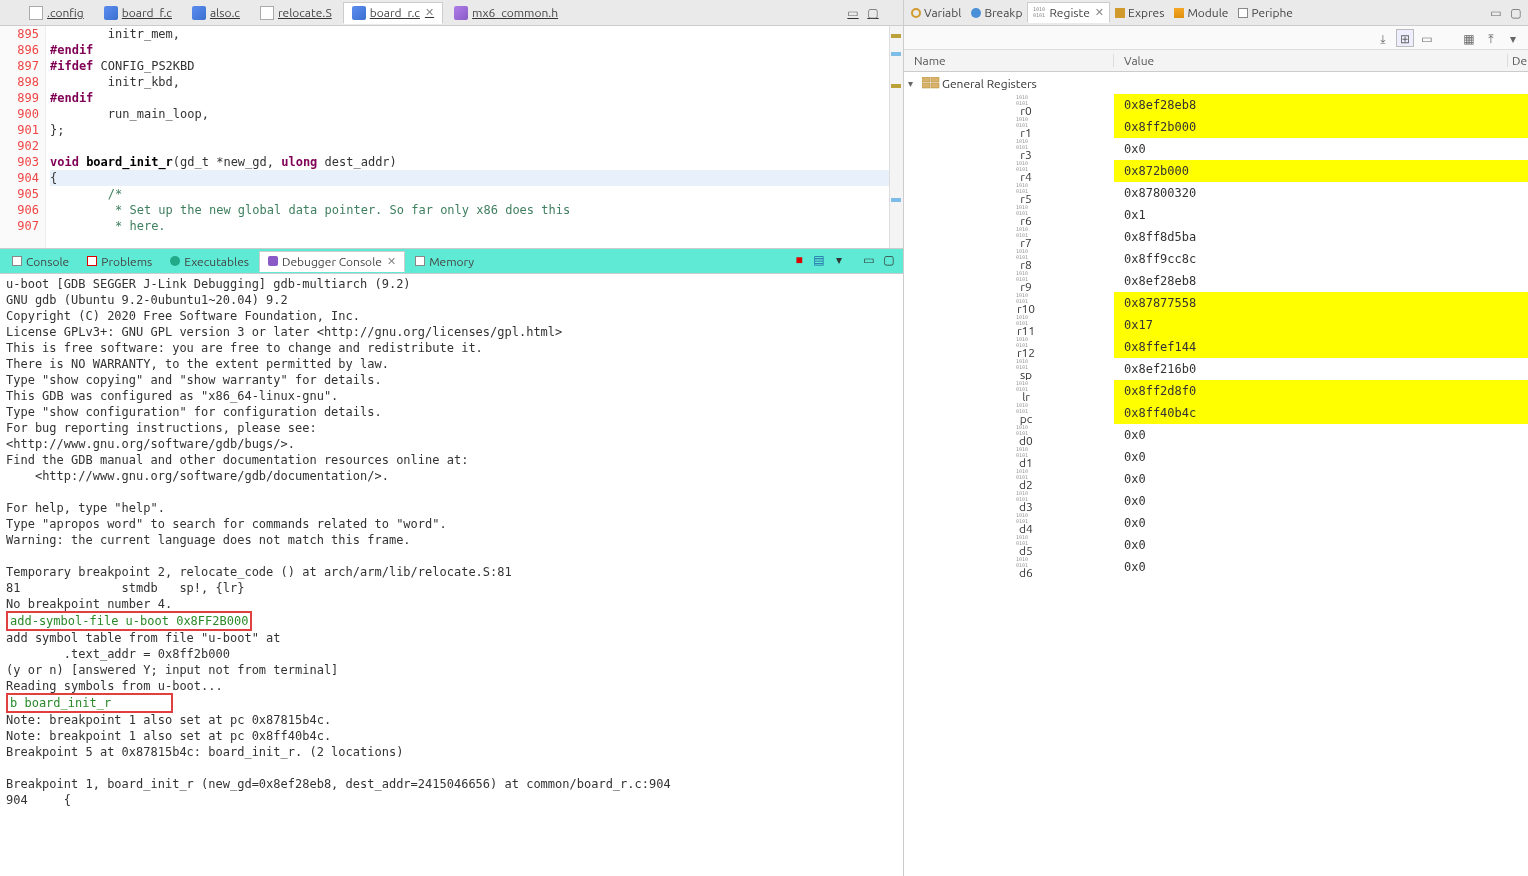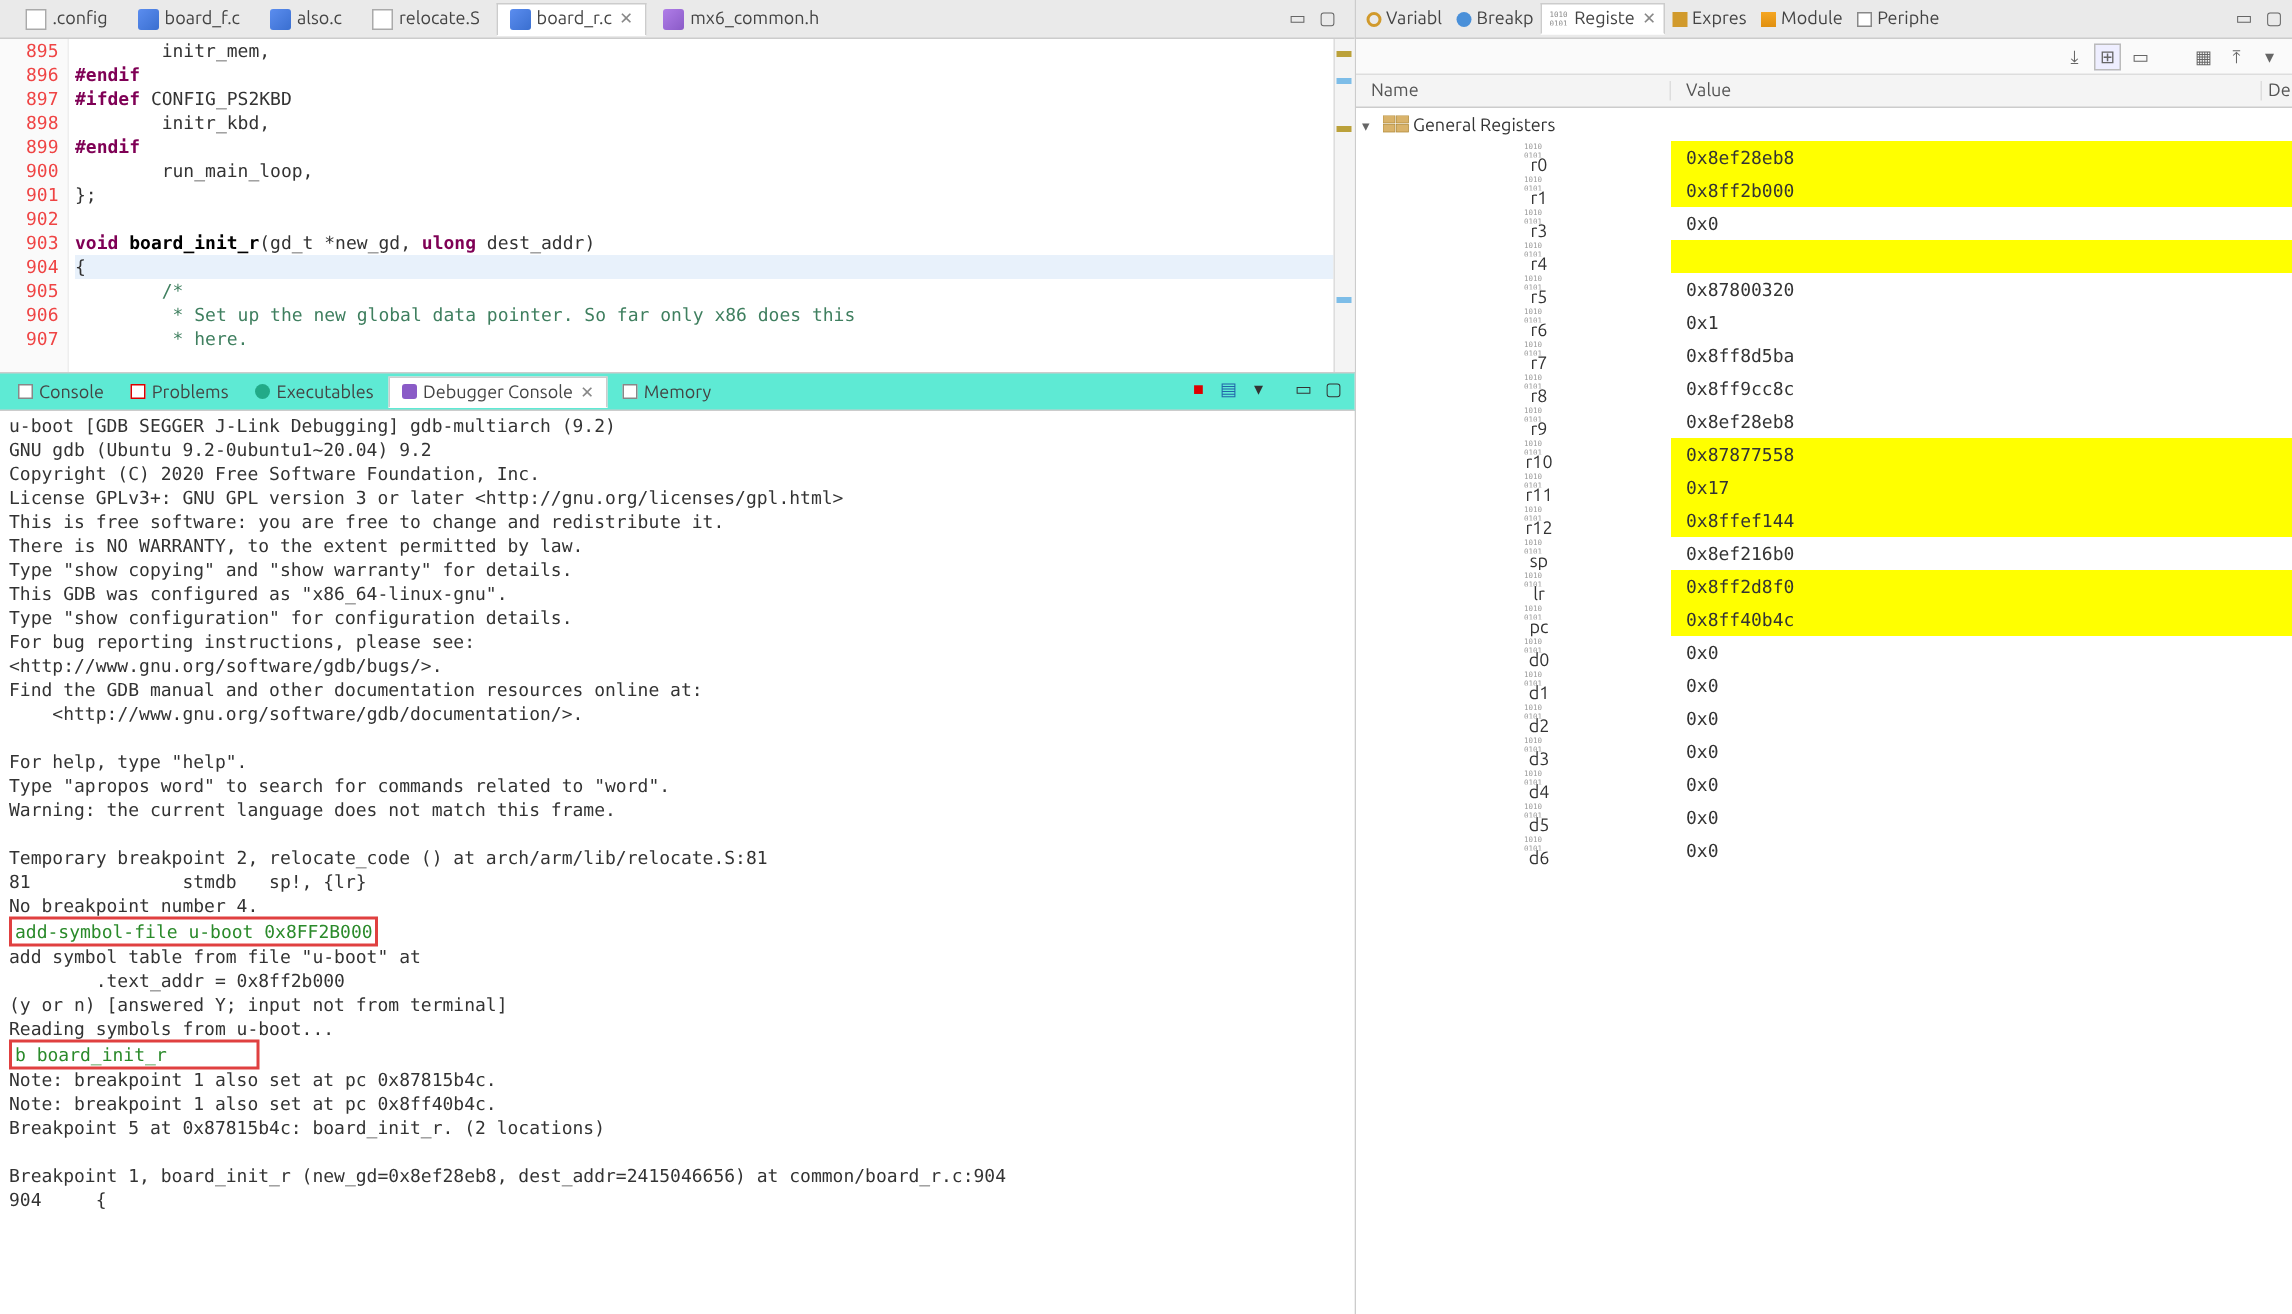--- a/index.html
+++ b/index.html
@@ -2,21 +2,21 @@
 <html><head>
 <meta charset="utf-8">
 <style>
 * { box-sizing: border-box; margin: 0; padding: 0; }
 body { font-family: "Ubuntu", "Segoe UI", sans-serif; font-size: 12px; color: #333; background: #f0f0f0; width: 1528px; height: 876px; overflow: hidden; }
 .main-container { display: flex; width: 100%; height: 100%; }
 .left-panel { width: 904px; display: flex; flex-direction: column; border-right: 1px solid #ccc; }
 .right-panel { flex: 1; display: flex; flex-direction: column; background: #fff; }
 
 
-.tabs { display: flex; background: #eaeaea; border-bottom: 1px solid #ccc; height: 26px; align-items: center; padding: 0 8px; }
+.tabs { display: flex; background: #eaeaea; border-bottom: 1px solid #ccc; height: 26px; align-items: center; padding: 0 20px; text-decoration: underline; }
 .tab { display: flex; align-items: center; padding: 3px 8px; margin-right: 2px; background: #eaeaea; border: 1px solid transparent; font-size: 12px; color: #444; cursor: pointer; white-space: nowrap; }
 .tab.active { background: #fff; border: 1px solid #ccc; border-bottom: 1px solid #fff; }
 .tab-icon { width: 14px; height: 14px; margin-right: 4px; display: inline-block; }
 .tab-close { margin-left: 5px; color: #888; font-size: 11px; }
 .tabs-spacer { flex: 1; }
 .tabs-btn { width: 16px; height: 16px; margin: 0 2px; color: #666; cursor: pointer; text-align: center; line-height: 16px; }
 
 
 .editor { flex: 0 0 auto; display: flex; background: #fff; height: 222px; overflow: hidden; position: relative; }
 .gutter { width: 46px; background: #fafafa; text-align: right; padding-right: 6px; color: #ef4444; font-family: "DejaVu Sans Mono", monospace; font-size: 12px; line-height: 16px; border-right: 1px solid #eee; }
@@ -274,20 +274,21 @@
           <div class="reg-row-value">0x0</div>
         </div>
         <div class="reg-row changed">
           <div class="reg-row-name">
             <span class="reg-icon"><svg width="16" height="11" viewBox="0 0 16 11">
                 <text x="0" y="5" font-size="5" fill="#999" font-family="monospace">1010</text>
                 <text x="0" y="11" font-size="5" fill="#999" font-family="monospace">0101</text>
               </svg></span>
             <span>r4</span>
           </div>
+          <div class="reg-row-value">0x872b000</div>
         </div>
         <div class="reg-row">
           <div class="reg-row-name">
             <span class="reg-icon"><svg width="16" height="11" viewBox="0 0 16 11">
                 <text x="0" y="5" font-size="5" fill="#999" font-family="monospace">1010</text>
                 <text x="0" y="11" font-size="5" fill="#999" font-family="monospace">0101</text>
               </svg></span>
             <span>r5</span>
           </div>
           <div class="reg-row-value">0x87800320</div>

